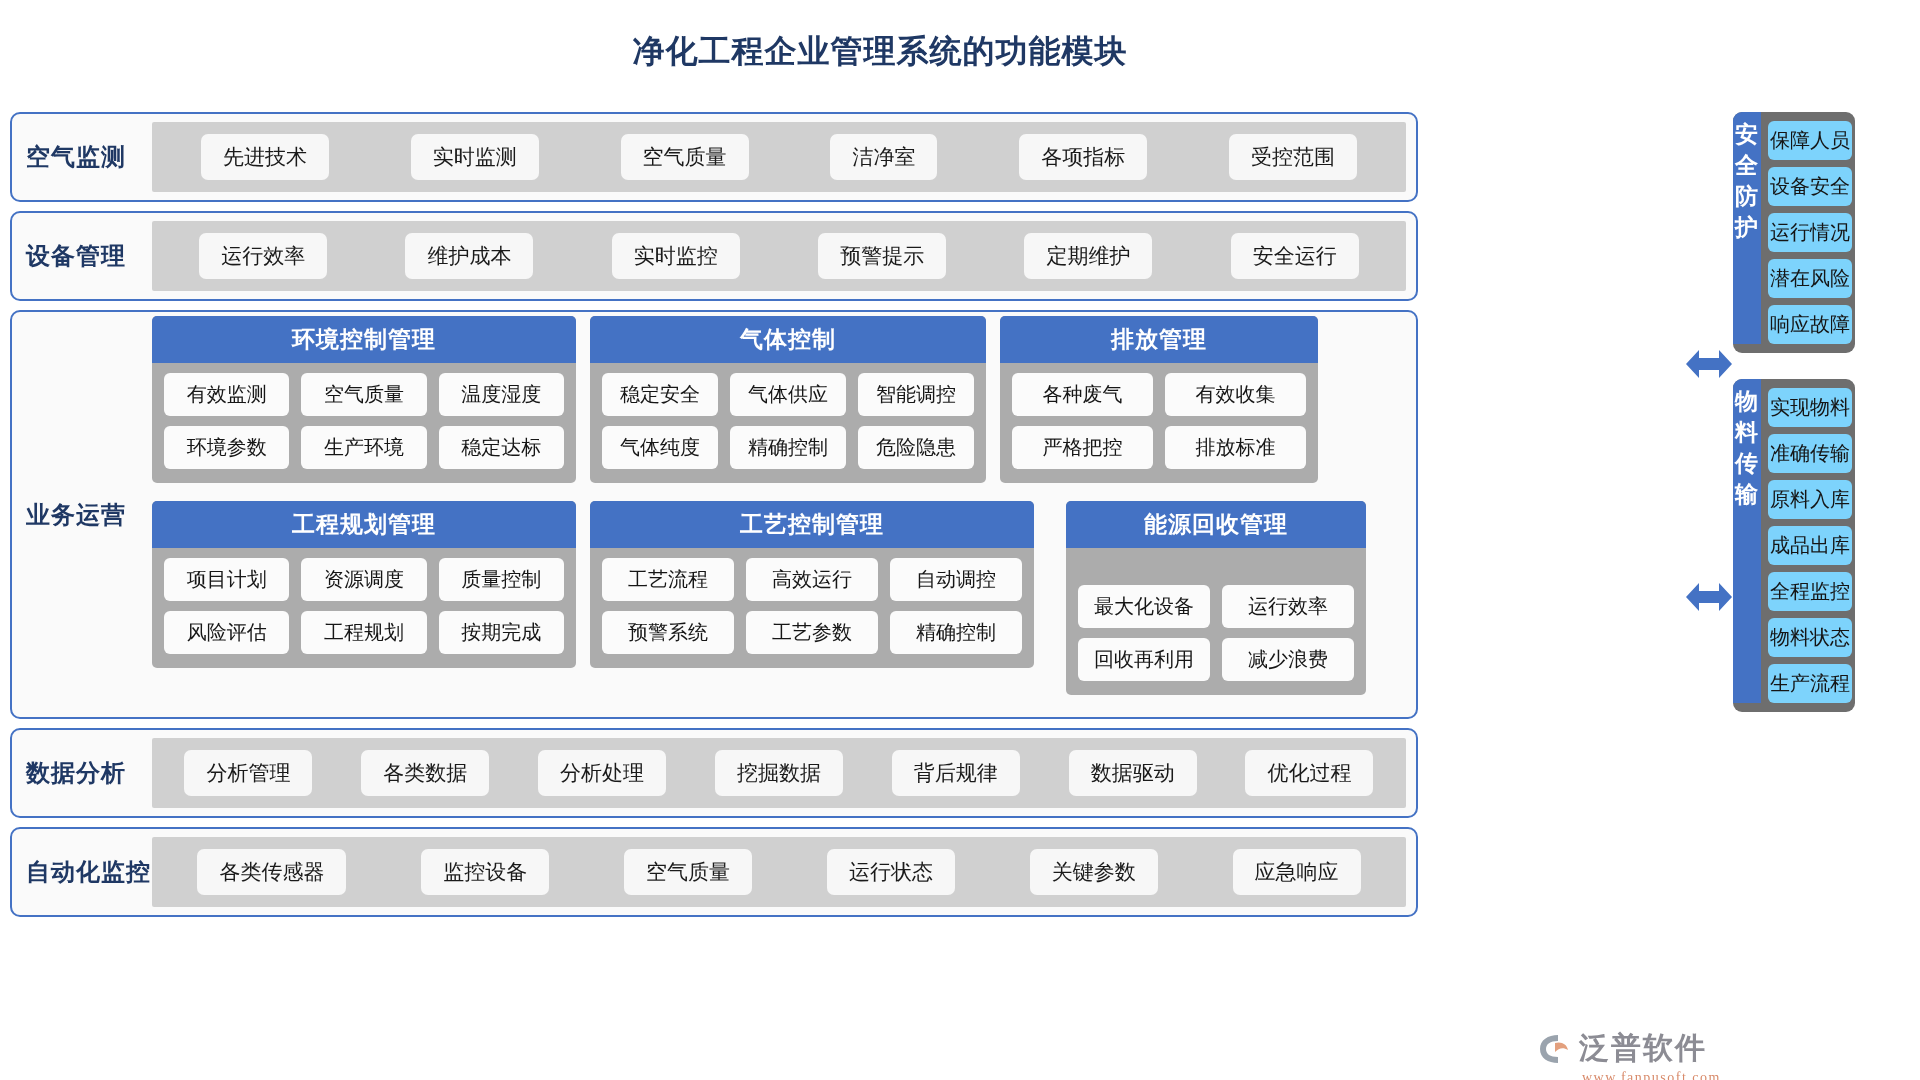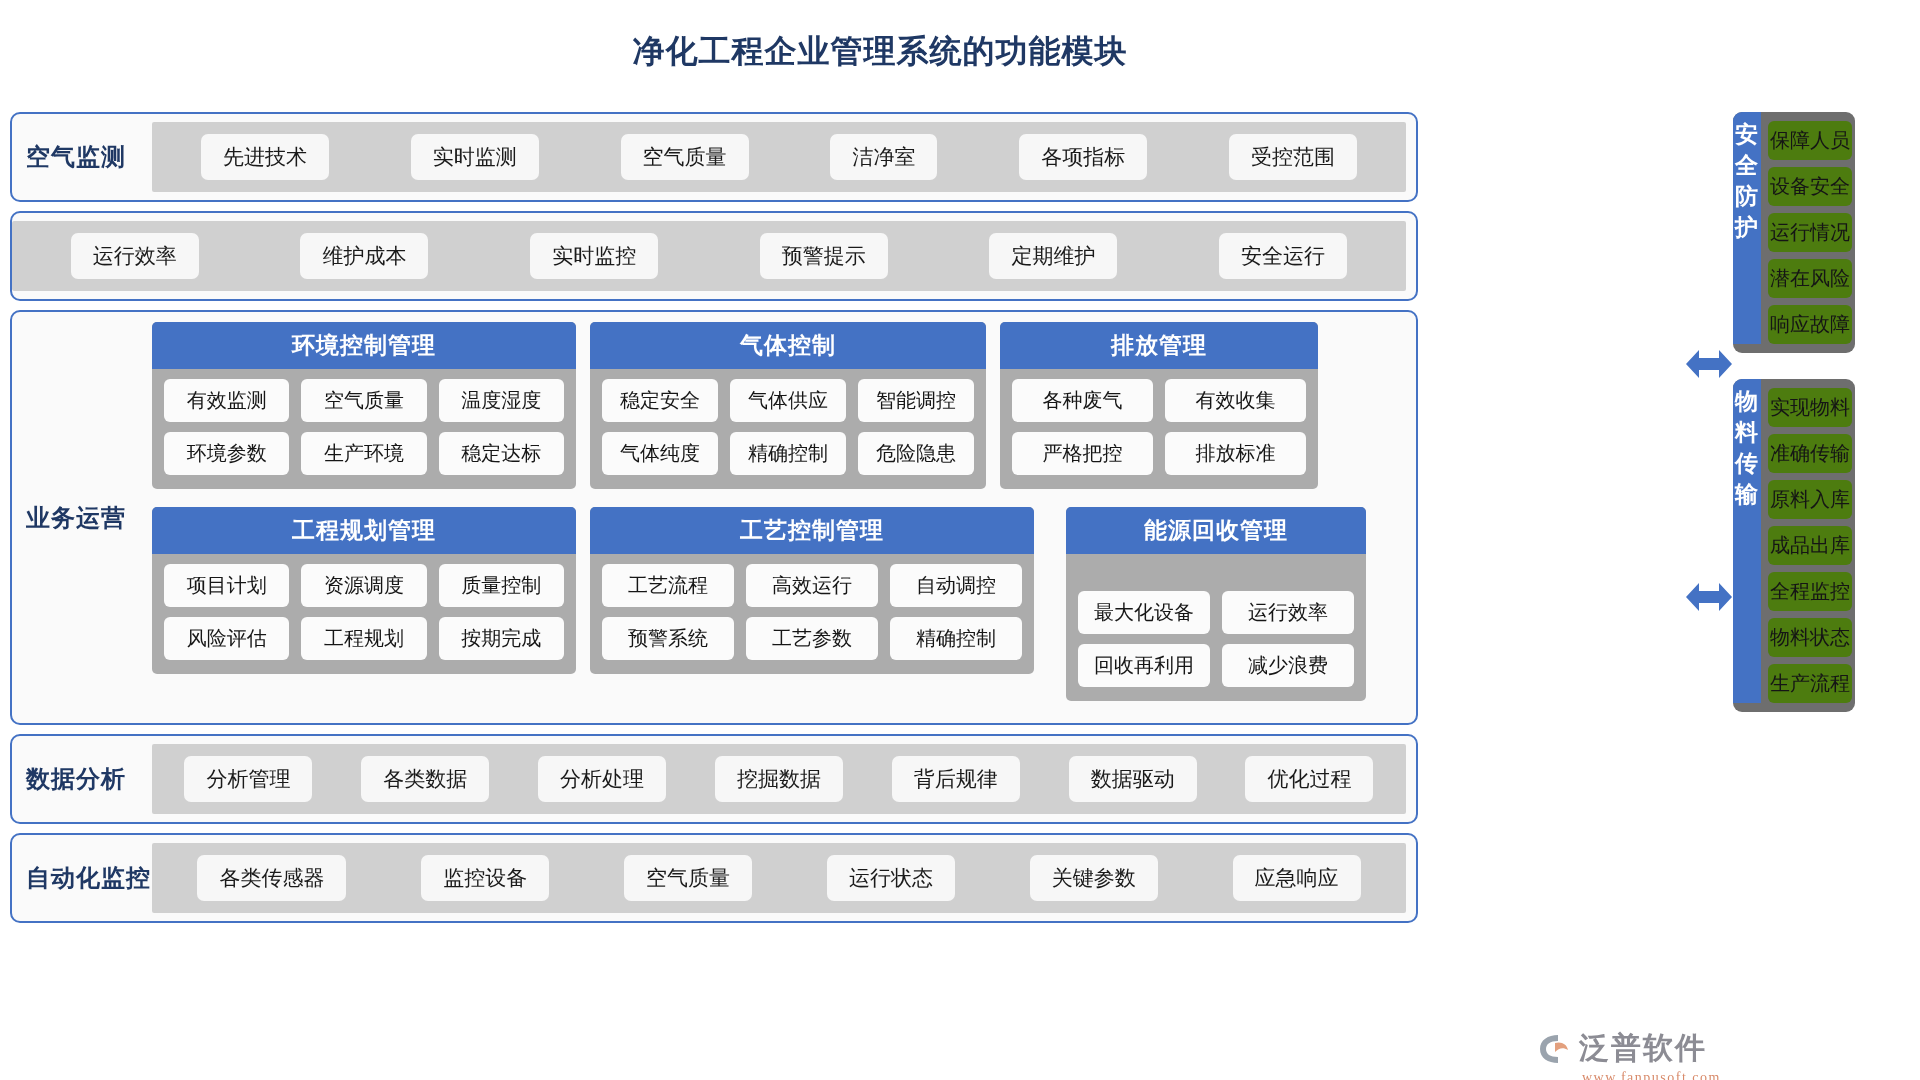--- a/index.html
+++ b/index.html
@@ -78,21 +78,21 @@
   }
 
   
   .band-ops { align-items: stretch; }
   .band-ops .band-label {
     flex: 0 0 140px;
     align-items: center;
   }
   .ops-area {
     flex: 1 1 auto;
-    padding: 10px 10px 22px 0;
+    padding: 4px 10px 22px 0;
     display: flex;
     flex-direction: column;
     gap: 14px;
   }
   .ops-row {
     display: flex;
     gap: 14px;
     align-items: flex-start;
   }
 
@@ -165,21 +165,21 @@
     background: #4472C4;
     color: #FFFFFF;
     font-size: 23px;
     font-weight: 700;
     text-align: center;
     padding: 7px 2px;
     letter-spacing: 1px;
   }
   .side-items { display: flex; flex-direction: column; gap: 7px; padding: 9px 7px 0 7px; }
   .side-chip {
-    background: #4d7c0f;
+    background: #7dd3fc;
     border-radius: 6px;
     font-size: 20px;
     color: #151515;
     text-align: center;
     padding: 6px 2px;
     white-space: nowrap;
   }
 
   
   .arrow {
@@ -232,20 +232,21 @@
         <div class="chip">先进技术</div>
         <div class="chip">实时监测</div>
         <div class="chip">空气质量</div>
         <div class="chip">洁净室</div>
         <div class="chip">各项指标</div>
         <div class="chip">受控范围</div>
       </div>
     </div>
 
     <div class="band">
+      <div class="band-label">设备管理</div>
       <div class="band-strip">
         <div class="chip">运行效率</div>
         <div class="chip">维护成本</div>
         <div class="chip">实时监控</div>
         <div class="chip">预警提示</div>
         <div class="chip">定期维护</div>
         <div class="chip">安全运行</div>
       </div>
     </div>
 

